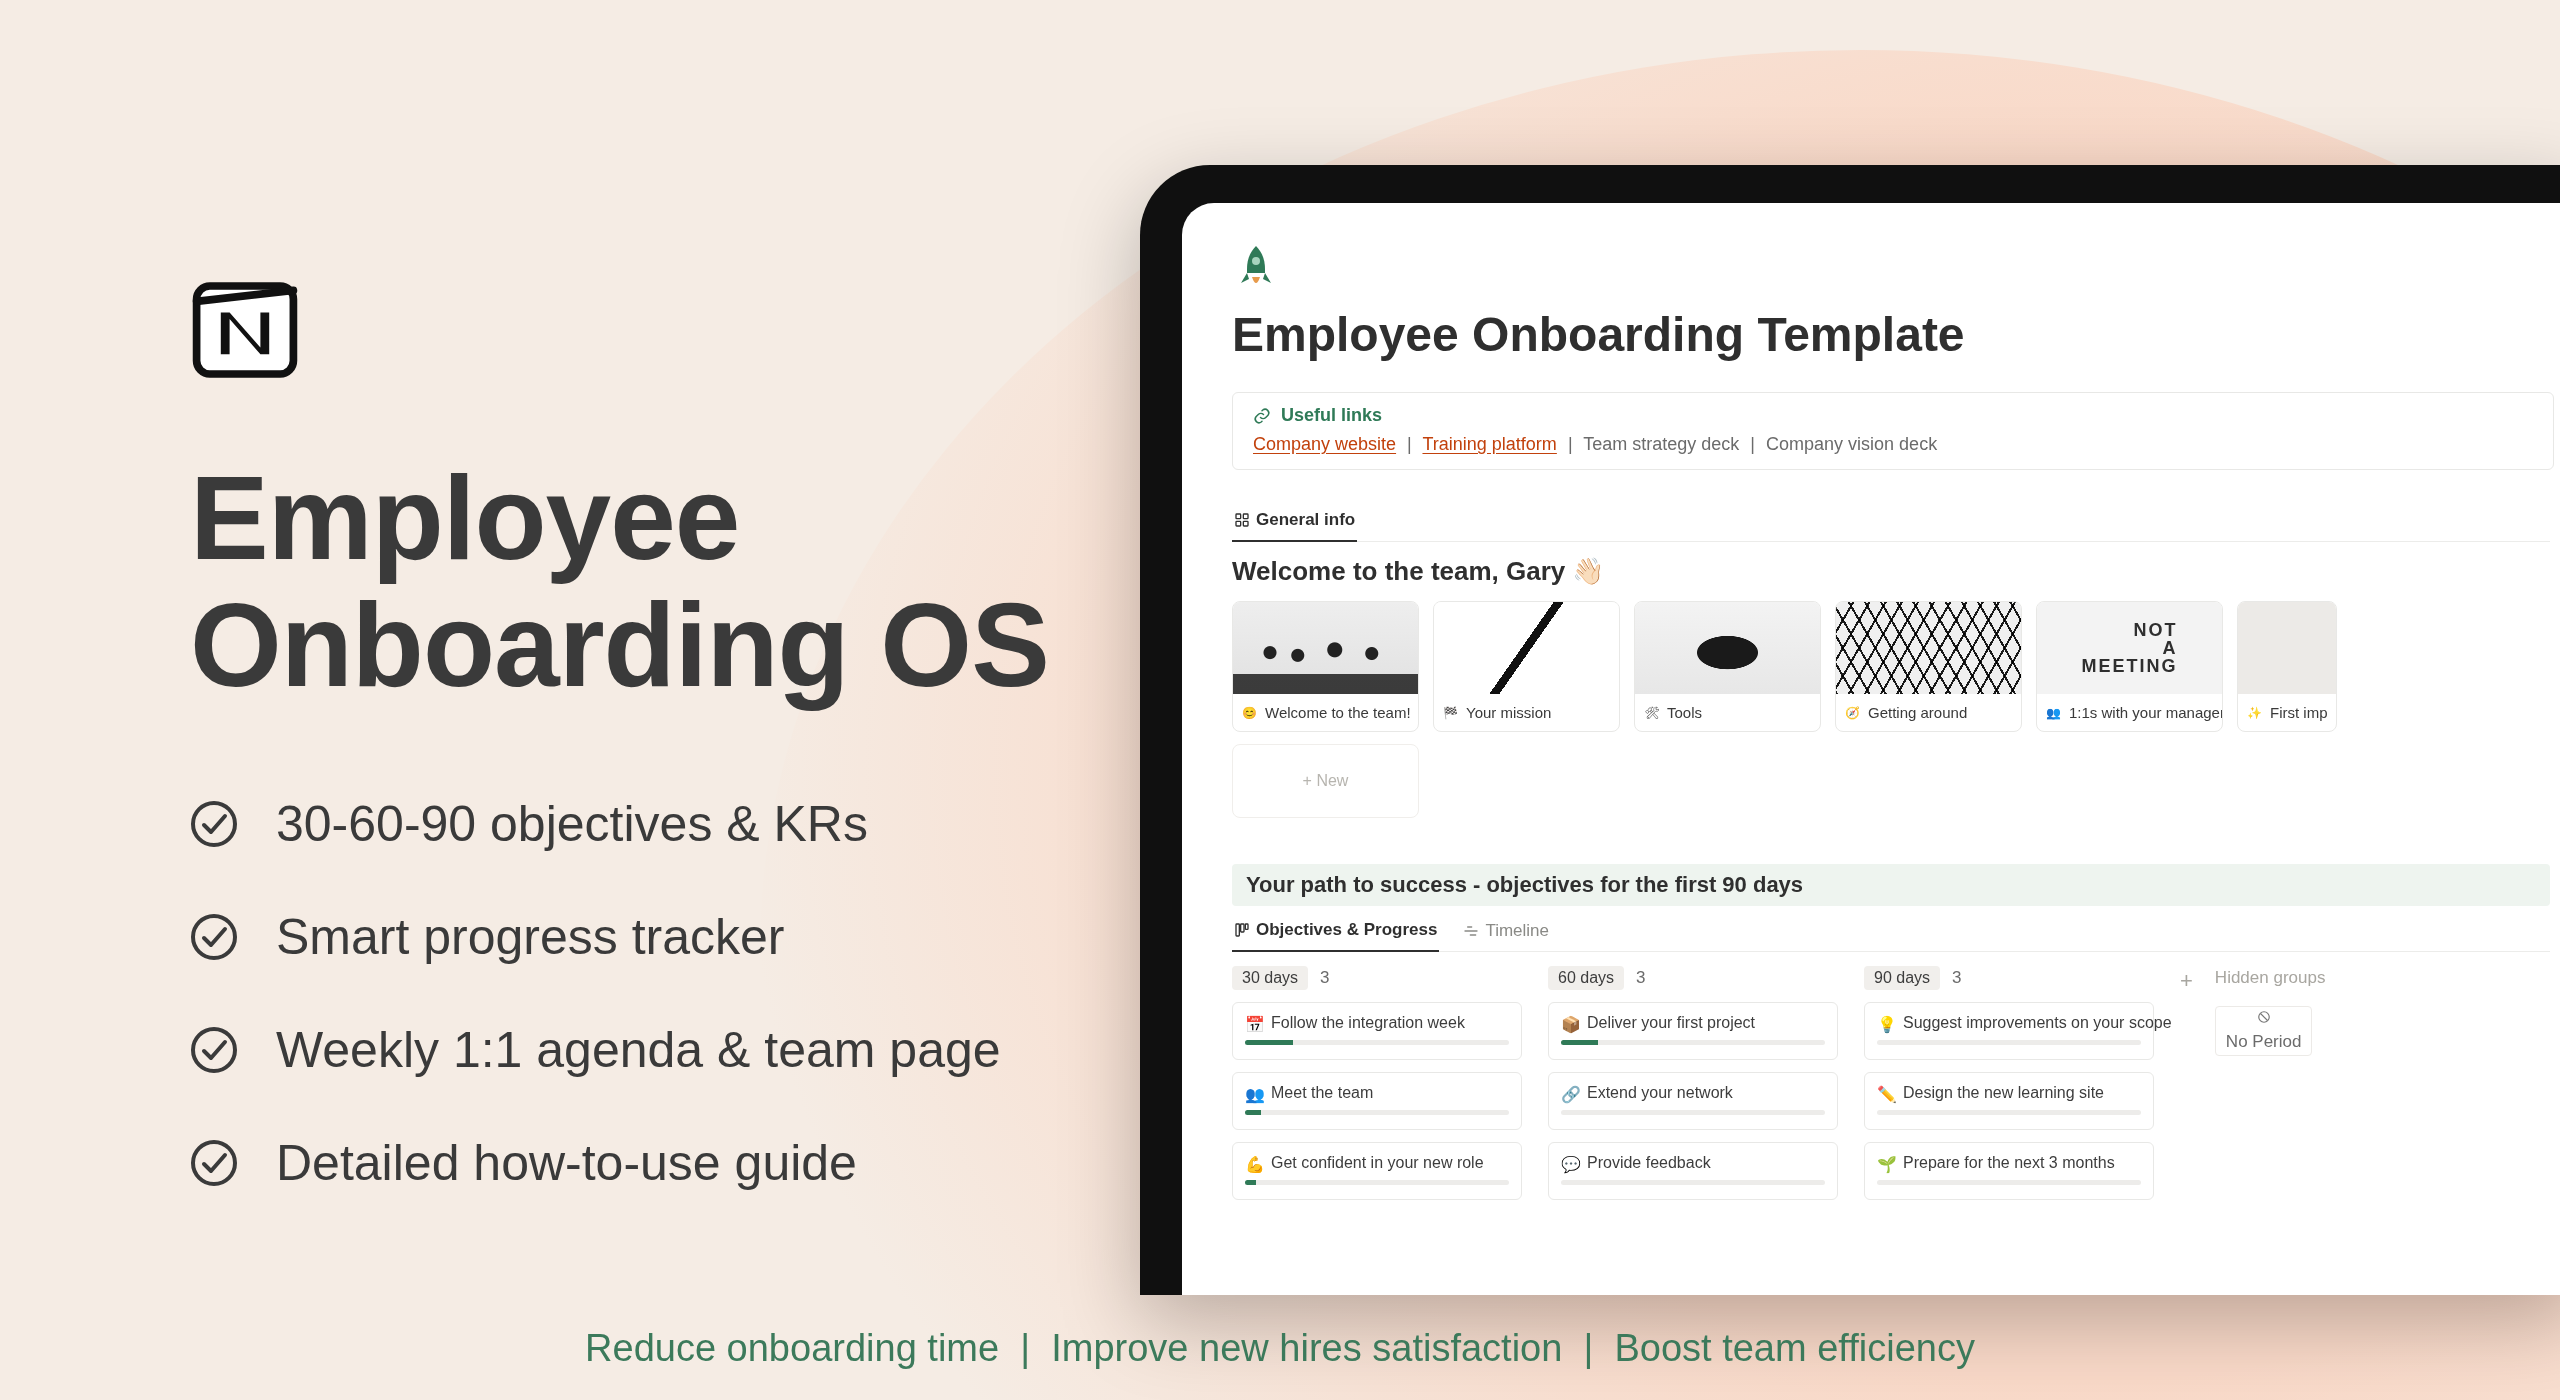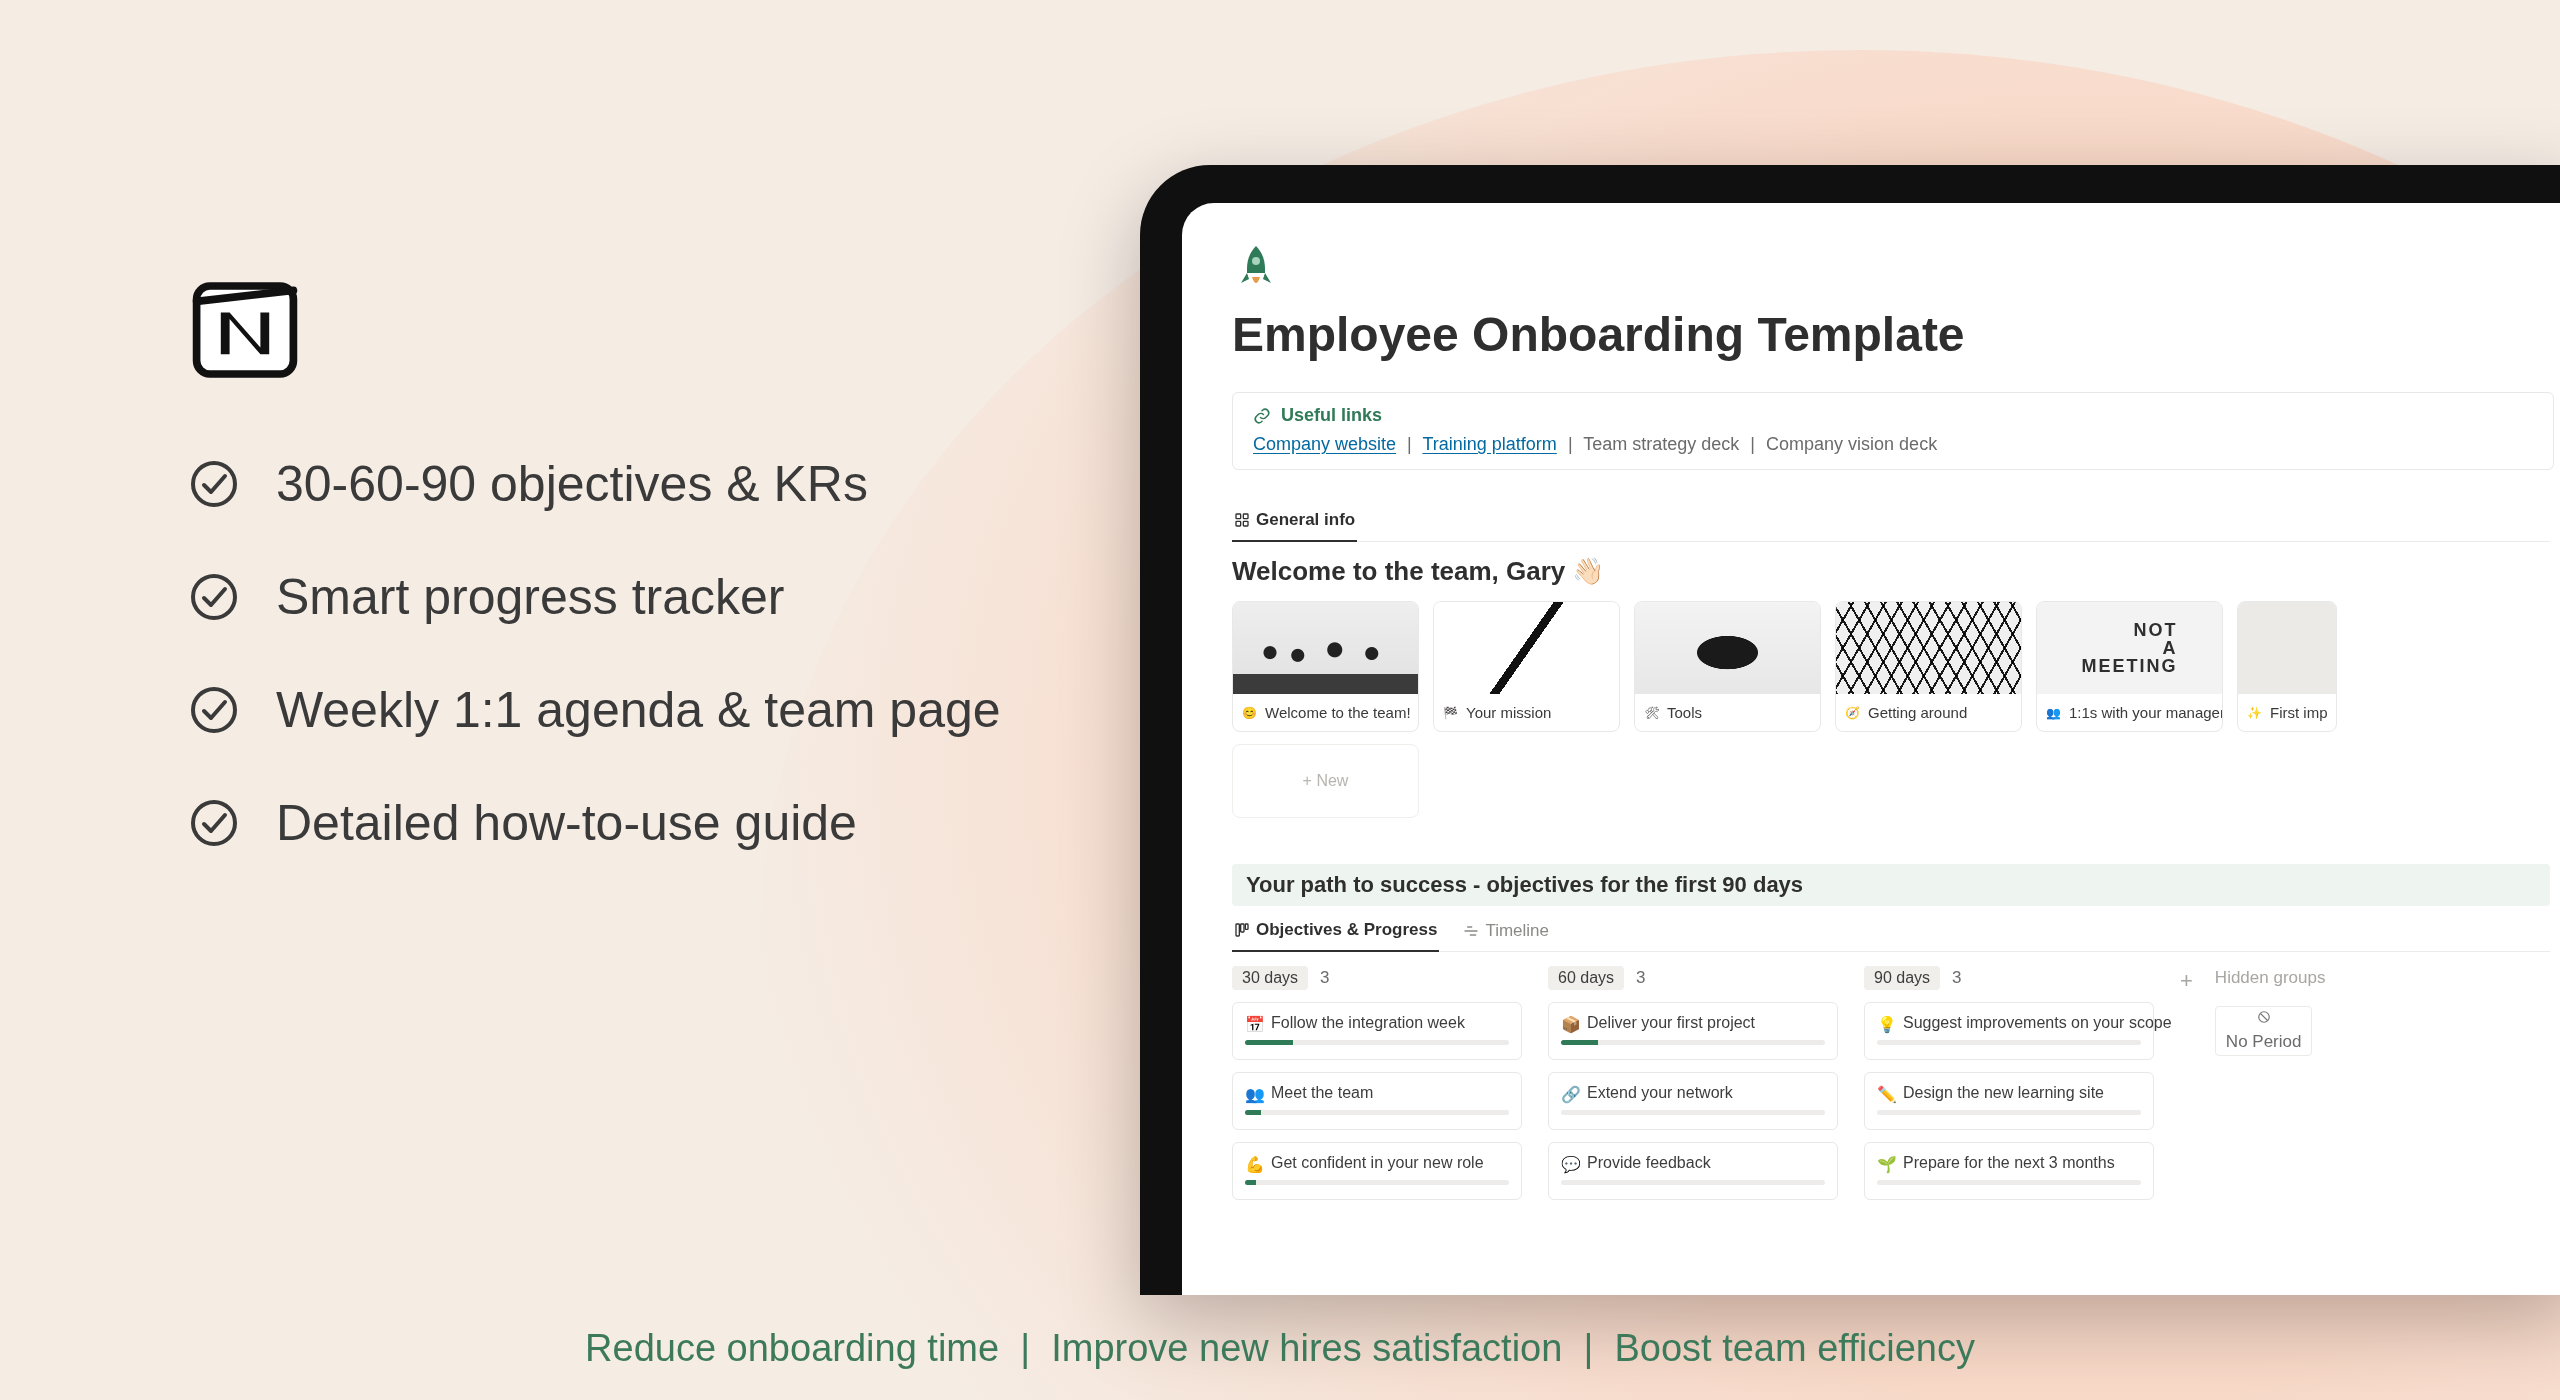--- a/index.html
+++ b/index.html
@@ -112,21 +112,21 @@
     font-weight: 600;
     color: #2f7a57;
     margin-bottom: 8px;
   }
   .useful-links .ul-head svg { width: 18px; height: 18px; }
   .useful-links .links {
     font-size: 18px;
     color: #6b6b6b;
   }
   .useful-links .links span { padding: 0 6px; }
-  .useful-links .links a.u { text-decoration: underline; color: #0369a1; text-underline-offset: 3px; }
+  .useful-links .links a.u { text-decoration: underline; color: #c2410c; text-underline-offset: 3px; }
   .useful-links .links a { color: #6b6b6b; text-decoration: none; }
 
   .section-bar {
     background: #eef4ef;
     padding: 8px 14px;
     border-radius: 4px;
     font-weight: 700;
     font-size: 22px;
     margin-right: 30px;
     margin-bottom: 8px;
@@ -353,20 +353,24 @@
 
 <div class="left">
   <div class="notion-logo">
     <svg viewBox="0 0 100 100">
       <rect x="6" y="10" width="88" height="80" rx="12" fill="#fff" stroke="#111" stroke-width="7"></rect>
       <path d="M6 24 L94 14" stroke="#111" stroke-width="7" stroke-linecap="round"></path>
       <path d="M28 72 L28 34 L36 34 L64 66 L64 34 L72 34 L72 72 L64 72 L36 40 L36 72 Z" fill="#111"></path>
     </svg>
   </div>
 
+  <div class="headline">
+    <span>Employee</span><br>
+    <span>Onboarding OS</span>
+  </div>
 
   <ul class="features">
     <li>
       <span class="check">
         <svg viewBox="0 0 48 48">
             <circle cx="24" cy="24" r="21" fill="none" stroke="#3a3a3a" stroke-width="4"></circle>
             <path d="M14 25 l7 7 l14 -16" fill="none" stroke="#3a3a3a" stroke-width="4" stroke-linecap="round" stroke-linejoin="round"></path>
           </svg>
       </span>
       <span>30-60-90 objectives &amp; KRs</span>

